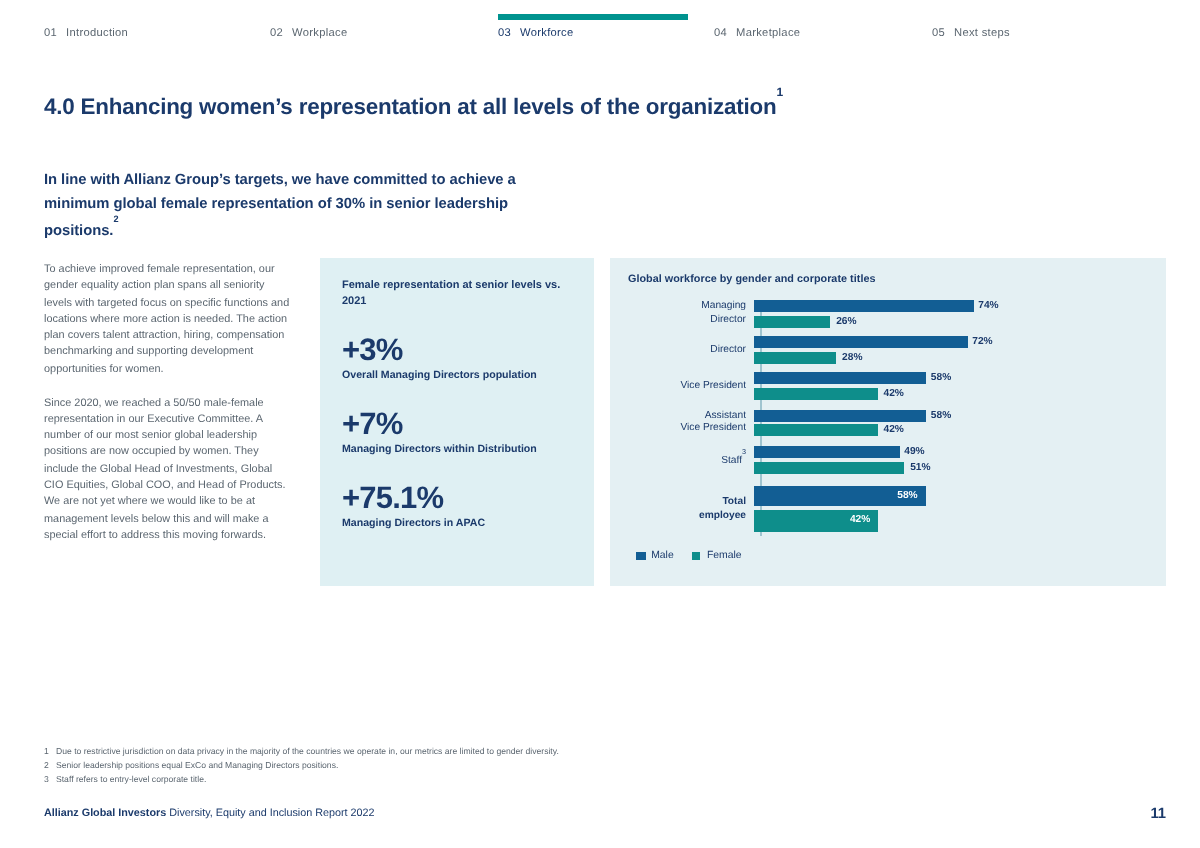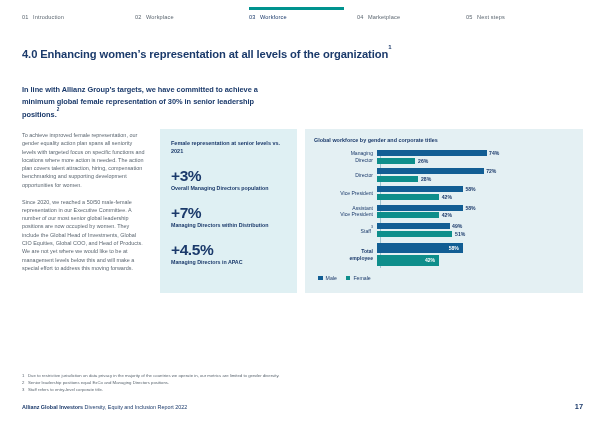--- a/index.html
+++ b/index.html
@@ -291,21 +291,21 @@
     <div>
       <div class="stat-block">
         <div class="stat-value">+3%</div>
         <div class="stat-label">Overall Managing Directors population</div>
       </div>
       <div class="stat-block">
         <div class="stat-value">+7%</div>
         <div class="stat-label">Managing Directors within Distribution</div>
       </div>
       <div class="stat-block">
-        <div class="stat-value">+4.5%</div>
+        <div class="stat-value">+75.1%</div>
         <div class="stat-label">Managing Directors in APAC</div>
       </div>
     </div>
   </div>
 
   <div class="chart-card">
     <div class="chart-title">Global workforce by gender and corporate titles</div>
     <div class="chart-body">
       <div class="axis-line"></div>
 
@@ -429,15 +429,15 @@
     <div class="footnote">
       <span class="fn-num">3</span>
       <span class="fn-text">Staff refers to entry-level corporate title.</span>
     </div>
   </div>
 
   <div class="footer-line">
     <b>Allianz Global Investors</b>
     <span>Diversity, Equity and Inclusion Report 2022</span>
   </div>
-  <div class="page-num">17</div>
+  <div class="page-num">11</div>
 
 </div>
 
 </body></html>

